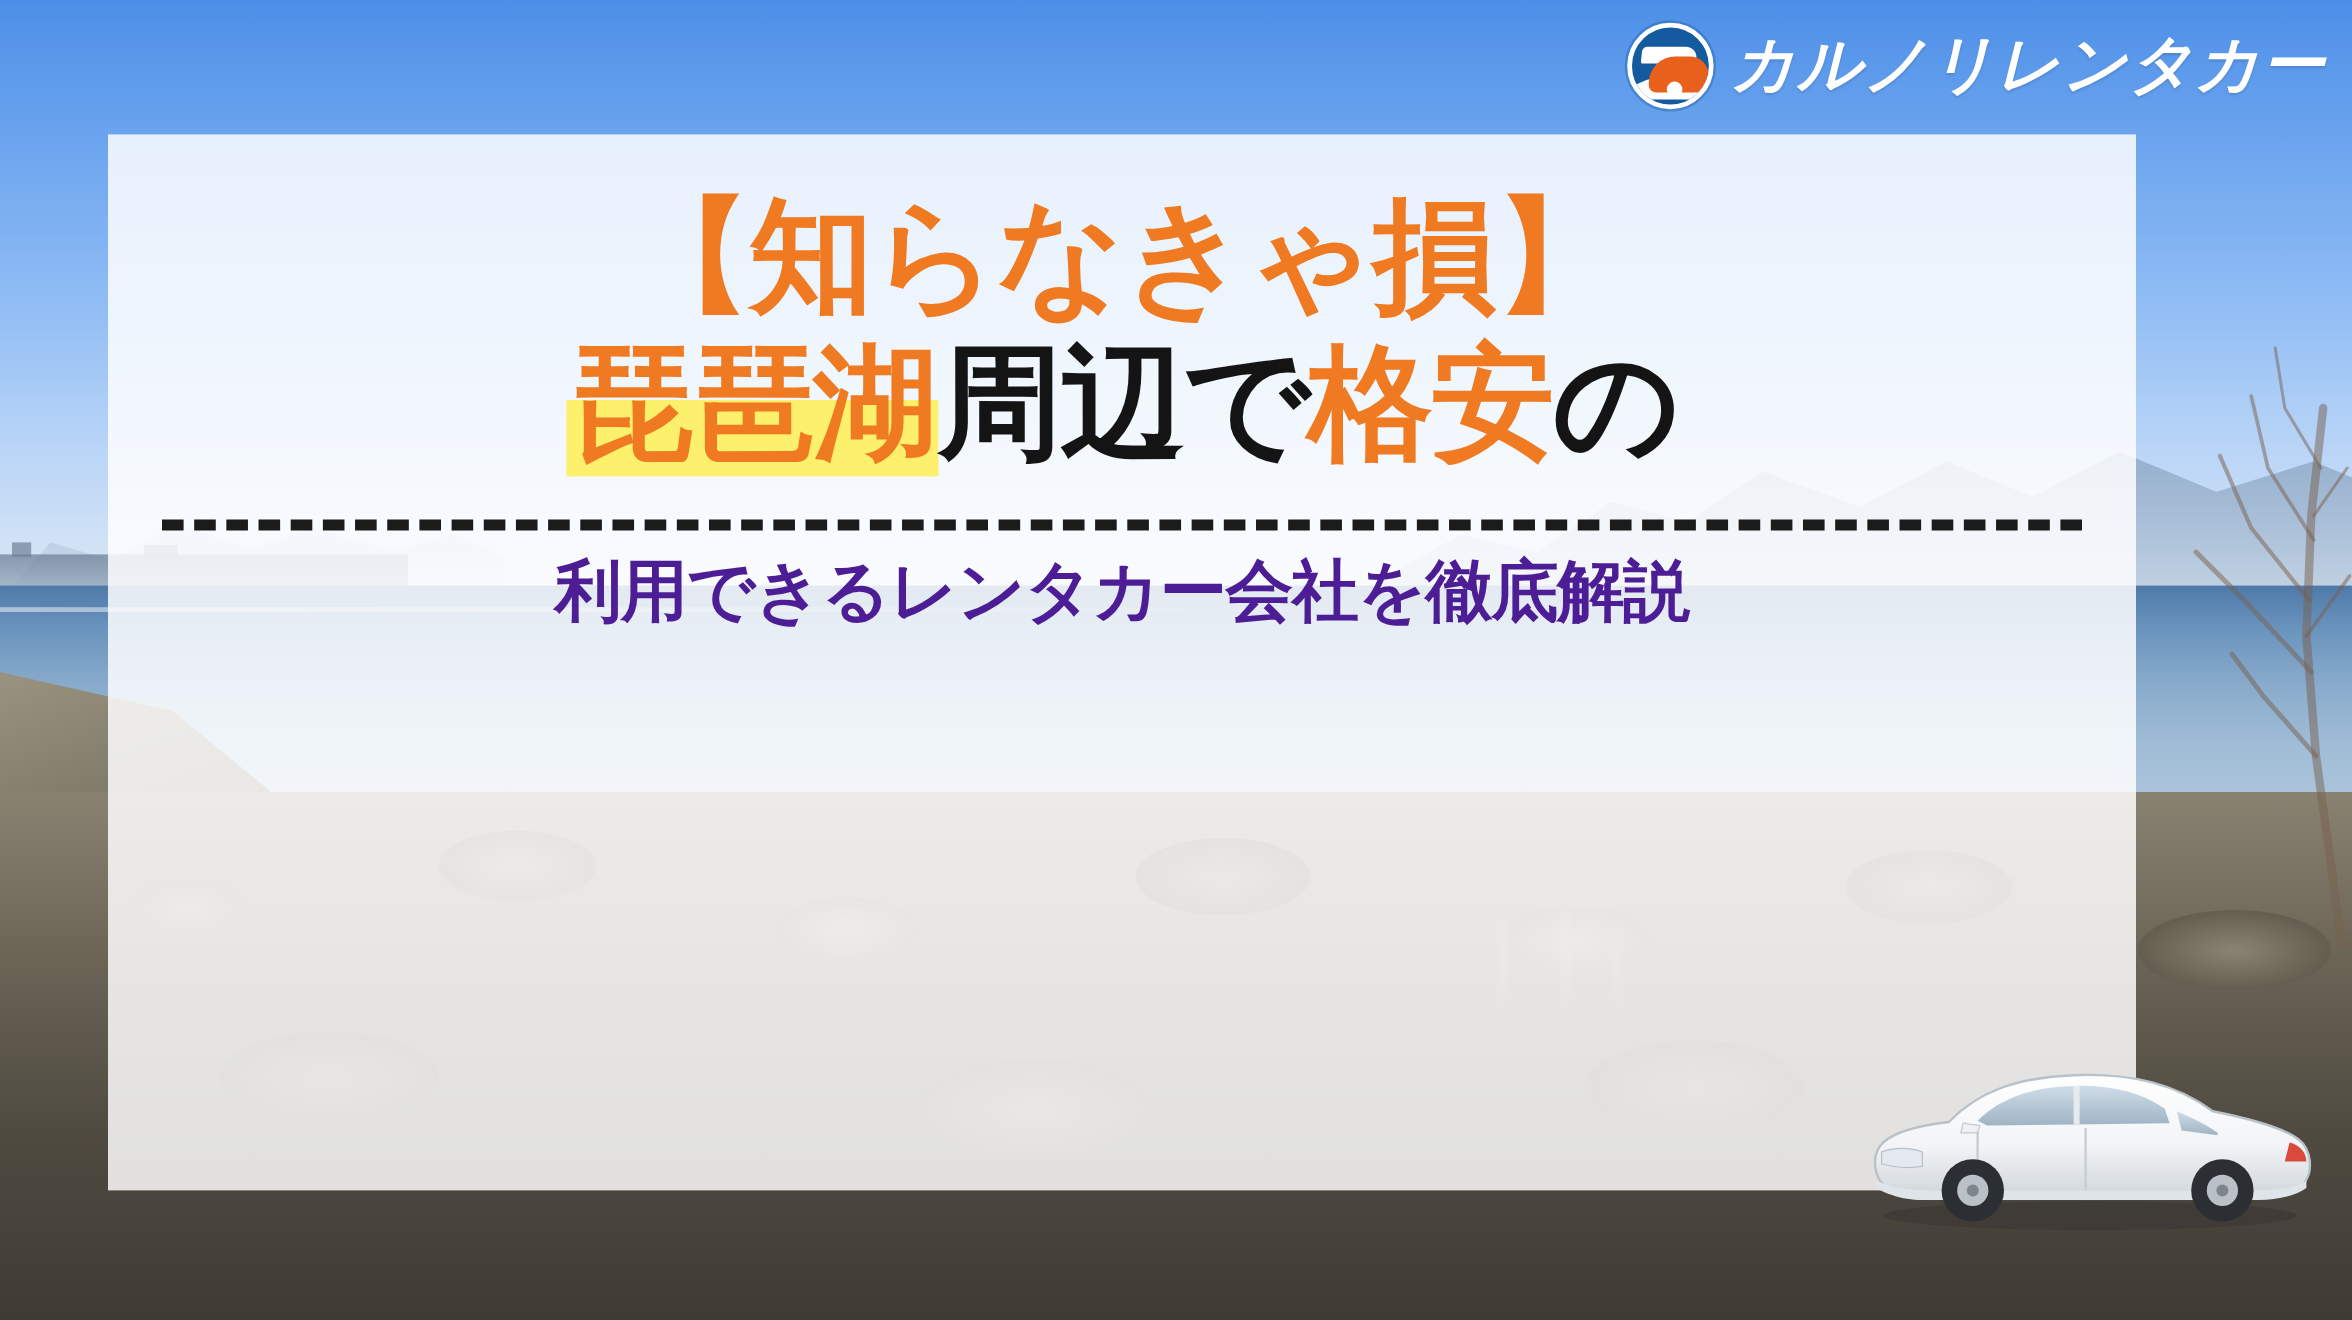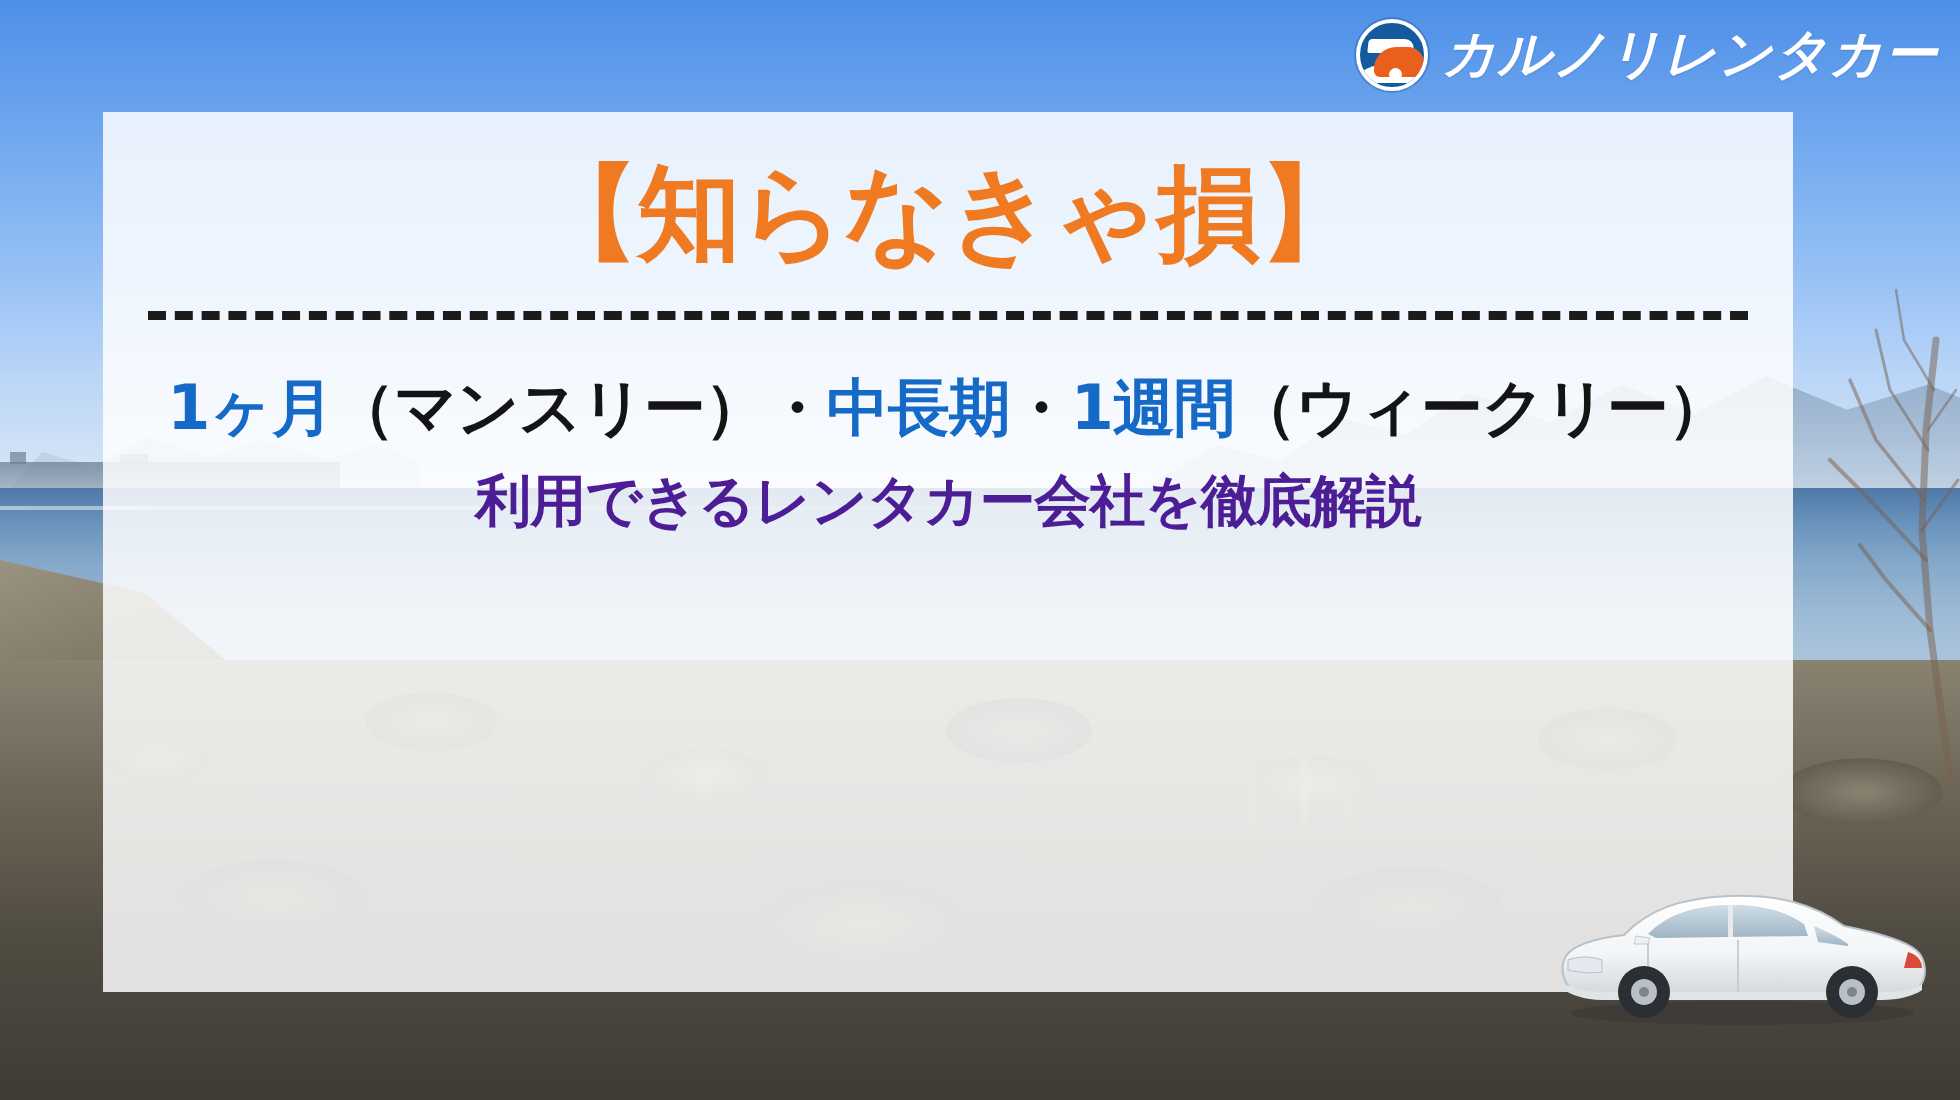--- a/index.html
+++ b/index.html
@@ -106,21 +106,21 @@
   }
   .logo-text {
     color:#ffffff; font-weight:bold; font-style:italic;
     font-size:53px; letter-spacing:1px; white-space:nowrap;
     font-family:Liberation Sans, sans-serif;
     text-shadow:0 1px 2px rgba(0,0,0,.12);
   }
 
   
   #panel {
-    position:absolute; left:103px; top:112px; width:1690px; height:880px;
+    position:absolute; left:90px; top:112px; width:1690px; height:880px;
     background:rgba(255,255,255,.84);
     z-index:20;
     display:flex; flex-direction:column; align-items:center;
     padding-top:42px;
   }
 
   .title-line {
     white-space:nowrap;
     font-family:"DejaVu Sans", sans-serif;
     font-weight:bold;
@@ -194,27 +194,27 @@
     <div class="body"></div>
     <div class="wheel"></div>
   </div>
   <div class="logo-text">カルノリレンタカー</div>
 </div>
 
 <div id="panel">
 
   <div class="title-line" id="line1">【知らなきゃ損】</div>
 
+  <div class="title-line" id="line2">
+    <span class="t-orange hl">琵琶湖</span><span class="t-black">周辺で</span><span class="t-orange">格安</span><span class="t-black">の</span>
+  </div>
 
 
   <div id="divider"></div>
 
-  <div id="sub1">
-    <span class="t-blue">1ヶ月</span><span class="t-black">（マンスリー）・</span><span class="t-blue">中長期</span><span class="t-black">・</span><span class="t-blue">1週間</span><span class="t-black">（ウィークリー）</span>
-  </div>
 
   <div id="sub2">利用できるレンタカー会社を徹底解説</div>
 </div>
 
 <div id="car">
   <svg width="380" height="150" viewBox="0 0 380 150" aria-hidden="true">
     <defs>
       <linearGradient id="bodyg" x1="0" y1="0" x2="0" y2="1">
         <stop offset="0%" stop-color="#ffffff"></stop>
         <stop offset="58%" stop-color="#f2f4f6"></stop>

